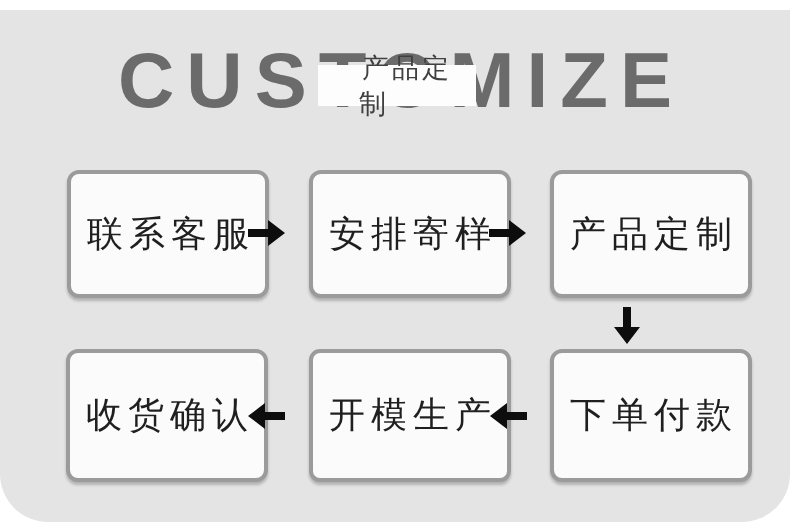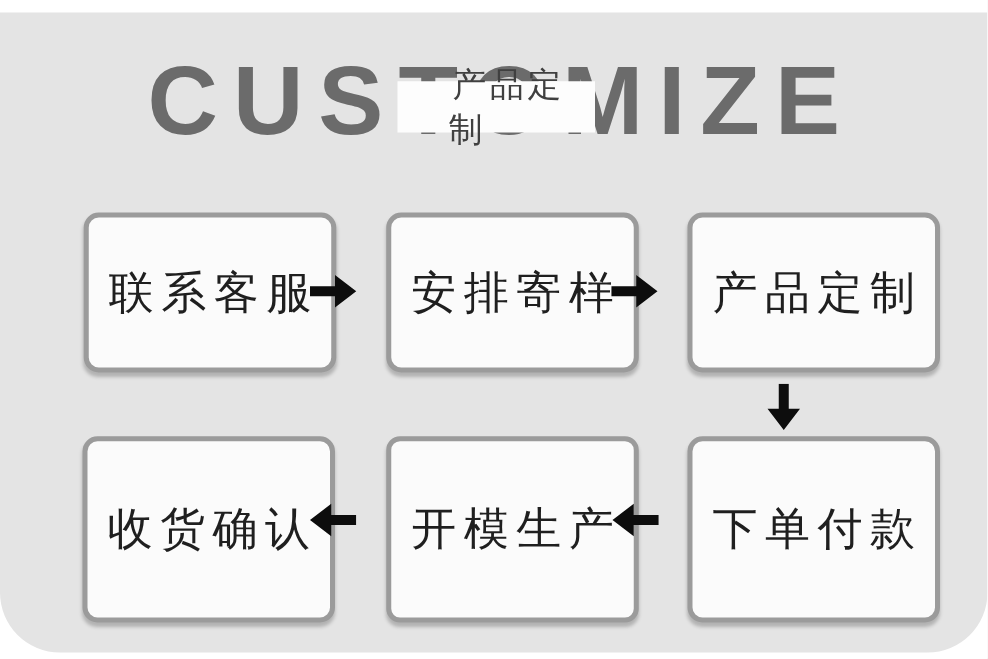--- a/index.html
+++ b/index.html
@@ -54,21 +54,21 @@
     display:flex; align-items:center; justify-content:center;
     font-family:Liberation Sans, sans-serif;
     font-size:36px;
     color:#1f1f1f;
     letter-spacing:6px;
     text-indent:6px;
     white-space:nowrap;
     margin-left:24px;
   }
   .row1 { top:170px; width:202px; height:128px; }
-  .row2 { top:349px; width:202px; height:149px; }
+  .row2 { top:349px; width:202px; height:133px; }
   .s1 { left:43px; }
   .s2 { left:285px; }
   .s3 { left:526px; }
   .s4 { left:42px; }
   .s5 { left:285px;border-radius:11px; }
   .s6 { left:526px; }
   .arrow { position:absolute; display:block; }
   .ar1 { left:248px; top:216px; }
   .ar2 { left:489px; top:216px; }
   .ad  { left:610px; top:307px; }

